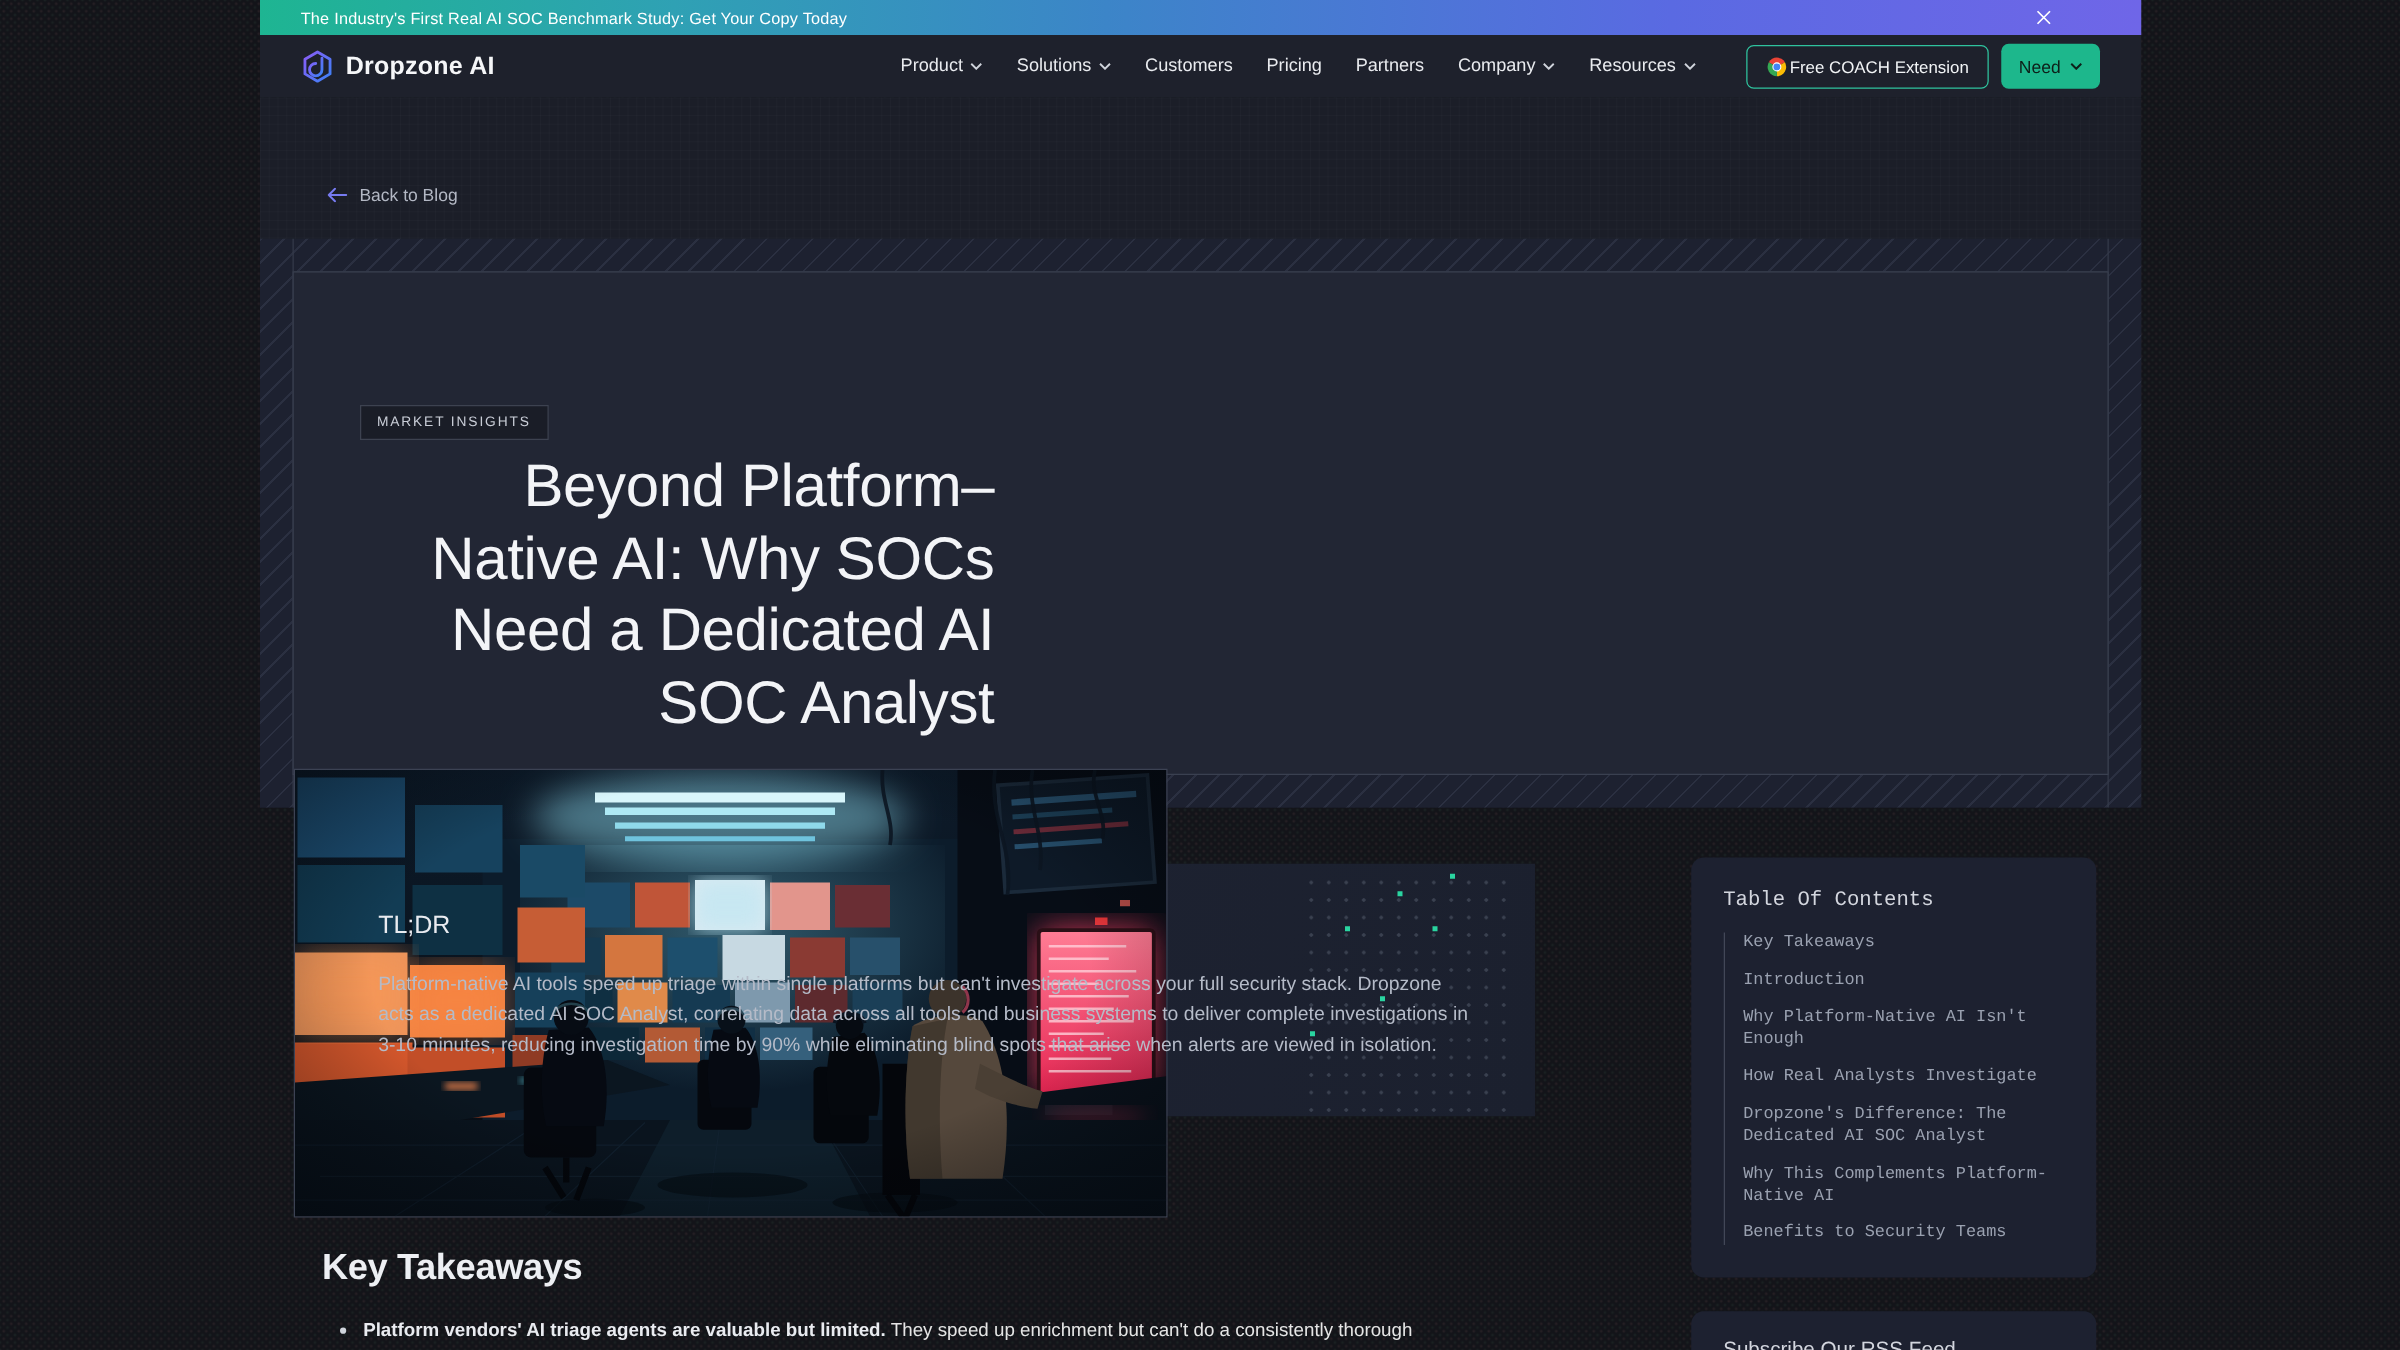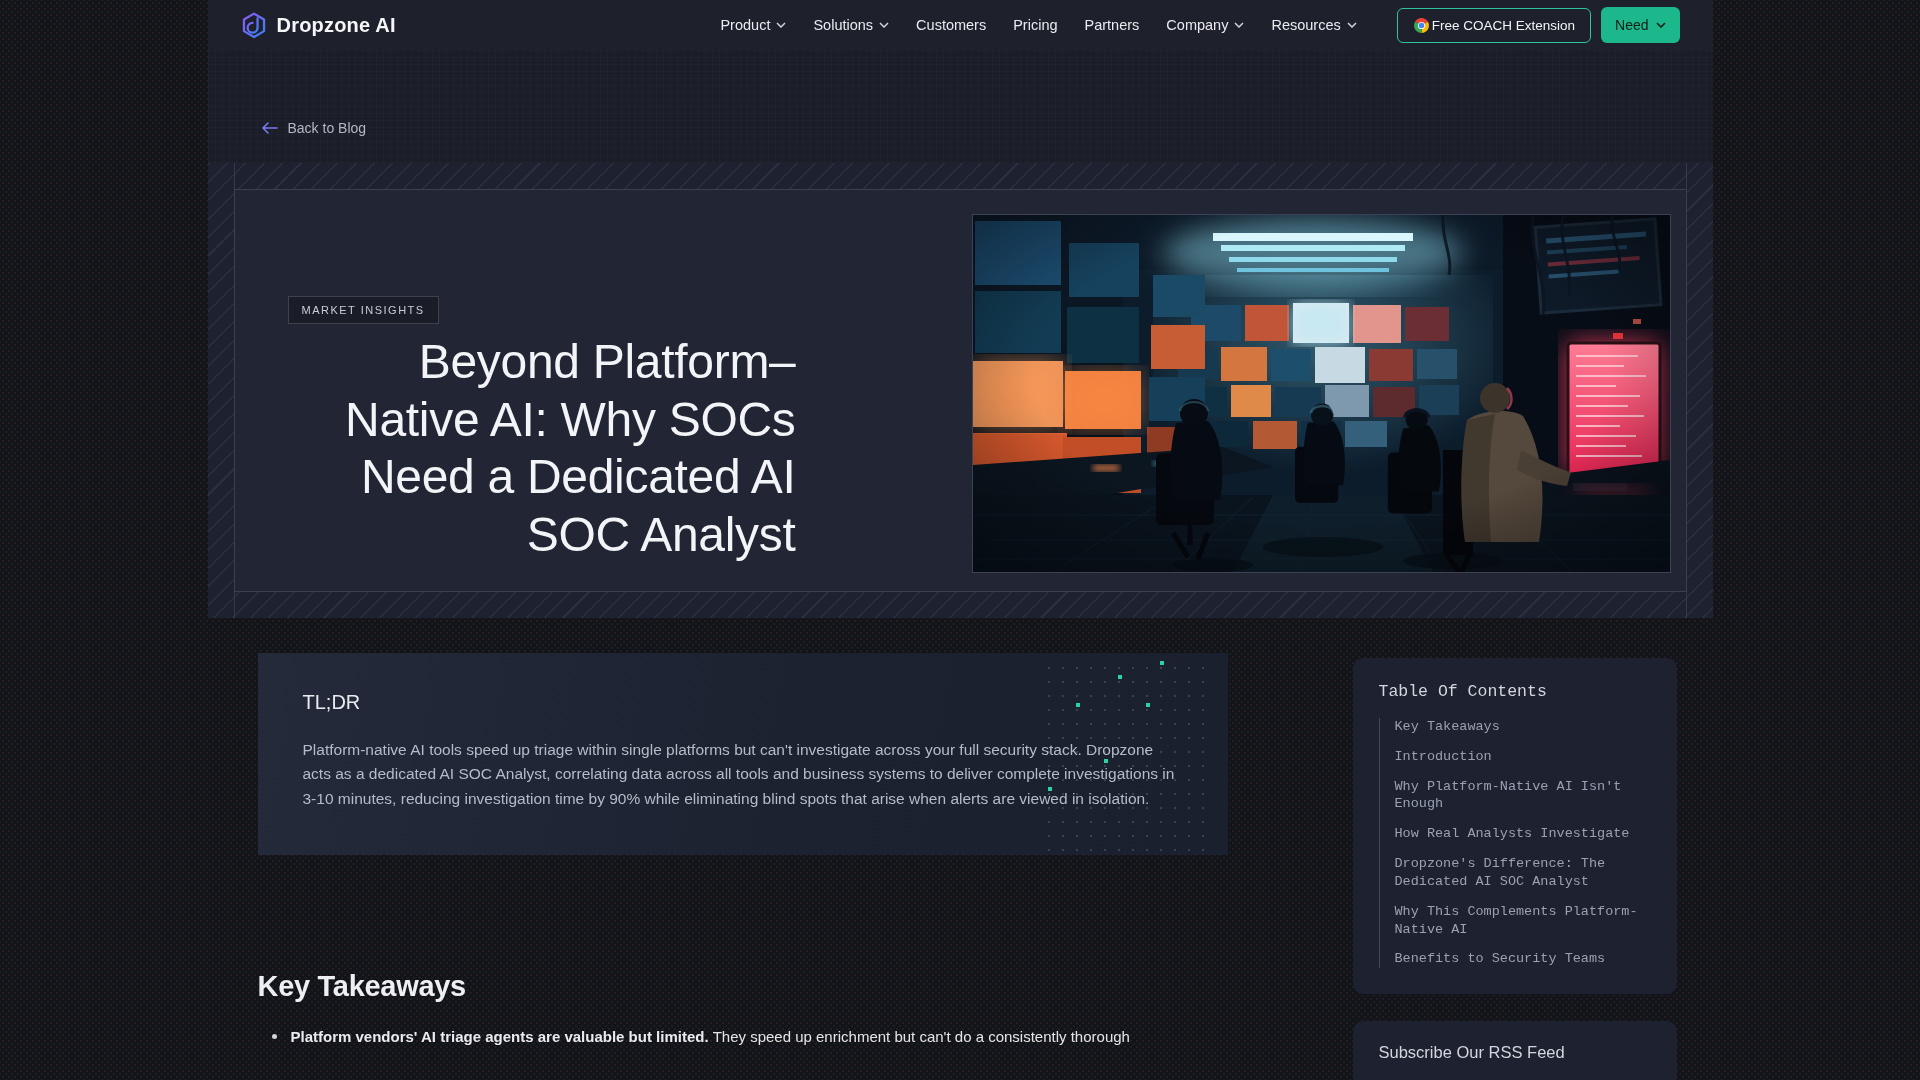--- a/index.html
+++ b/index.html
@@ -71,41 +71,41 @@
     padding:26px;
     position:relative;
   }
   .article-frame::before, .article-frame::after {
     content:''; position:absolute; top:0; bottom:0; width:1px; background:#343a49;
   }
   .article-frame::before { left:26px; }
   .article-frame::after { right:26px; }
   .article-card {
     height:403px; background:#222634; border:1px solid #3a4050;
-    display:flex; justify-content:space-between; position:relative; z-index:1;
+    display:flex; justify-content:space-between; position:relative; z-index:1;flex-direction:column;
   }
   .card-left { padding:106px 0 0 53px; width:560px; }
   .article-tag {
     display:inline-block; background:#1a1d27; border:1px solid #3d4250;
     color:#c9cdd7; font-size:11px; letter-spacing:1.5px;
     padding:7px 13px;
   }
   .article-title {
     margin-top:9px; width:508px;
     font-size:48px; line-height:1.2; font-weight:500;
     letter-spacing:-0.3px; color:#f3f4f7;text-align:right;
   }
   .hero-wrap { width:699px; height:359px; margin:24px 15px 0 0; border:1px solid #3c4253; }
   .hero-wrap svg { display:block; }
 
   
   .lower-section { position:relative; height:430px; }
 
   .tldr-box {
-    position:absolute; left:50px; top:35px; width:970px; height:202px;
+    position:absolute; left:50px; top:45px; width:970px; height:202px;
     background:linear-gradient(100deg,#242a3a 0%, #1d2231 55%, #1b202e 100%);
     overflow:hidden;
   }
   .tldr-dots {
     position:absolute; right:18px; top:8px; width:168px; height:205px;
     background-image:radial-gradient(#3a4150 1.2px, transparent 1.4px);
     background-size:14px 14px;
   }
   .teal-dot { position:absolute; width:4px; height:4px; background:#2ad4a0; }
   .tldr-inner { position:relative; z-index:1; padding:38px 0 0 45px; }
@@ -141,20 +141,28 @@
     background:#1d2130; border-radius:10px; padding:22px 26px;
   }
   .rss-heading { font-size:16.5px; font-weight:500; color:#d3d6de; }
 </style>
 </head>
 <body>
 
 <div class="page">
   <div class="container">
 
+    <div class="banner">
+      <span class="banner-text">The Industry's First Real AI SOC Benchmark Study: Get Your Copy Today</span>
+      <span class="banner-close">
+        <svg width="14" height="14" viewBox="0 0 14 14">
+            <path d="M2 2 L12 12 M12 2 L2 12" stroke="#ffffff" stroke-width="1.4"></path>
+          </svg>
+      </span>
+    </div>
 
     <div class="nav">
       <div class="brand">
         <span style="display:flex;">
           <svg width="26" height="27" viewBox="0 0 24 25">
             <defs>
               <linearGradient id="lg" x1="0" y1="0" x2="1" y2="1">
                 <stop offset="0" stop-color="#8b5cf6"></stop>
                   <stop offset="1" stop-color="#3b82f6"></stop>
               </linearGradient>

